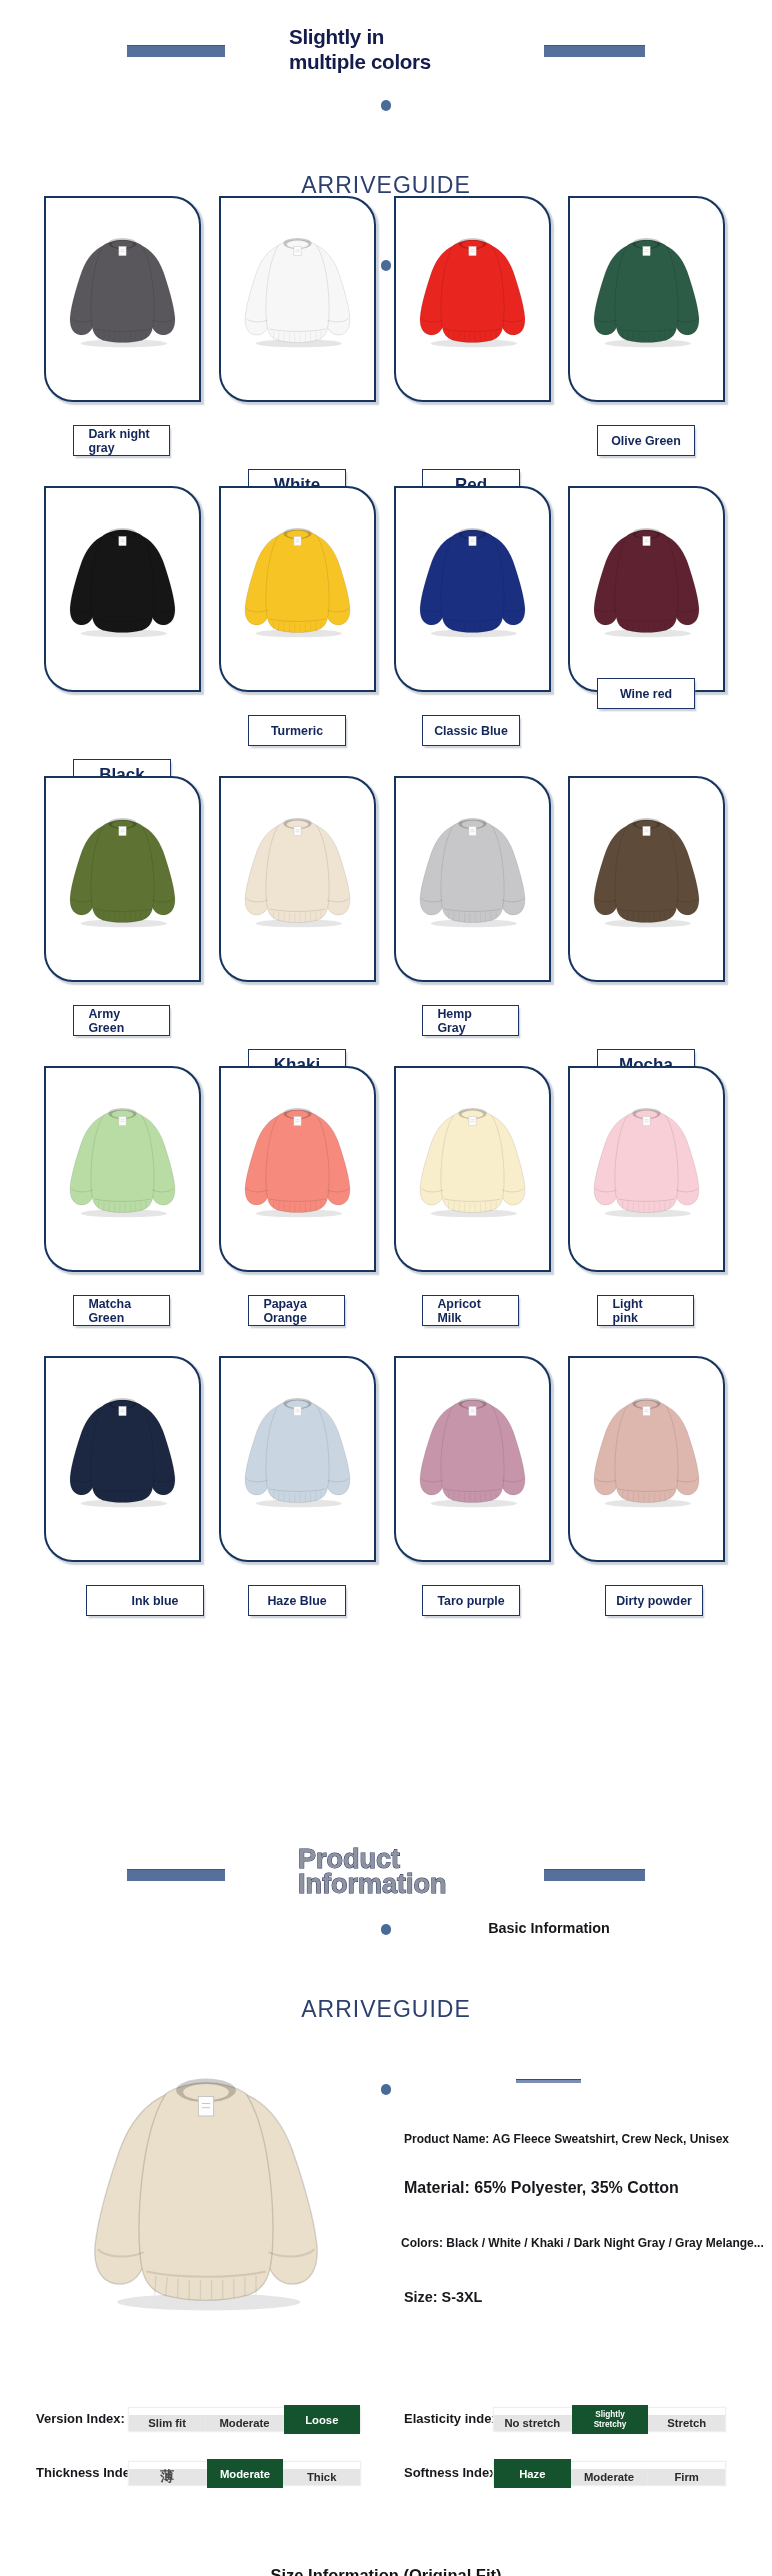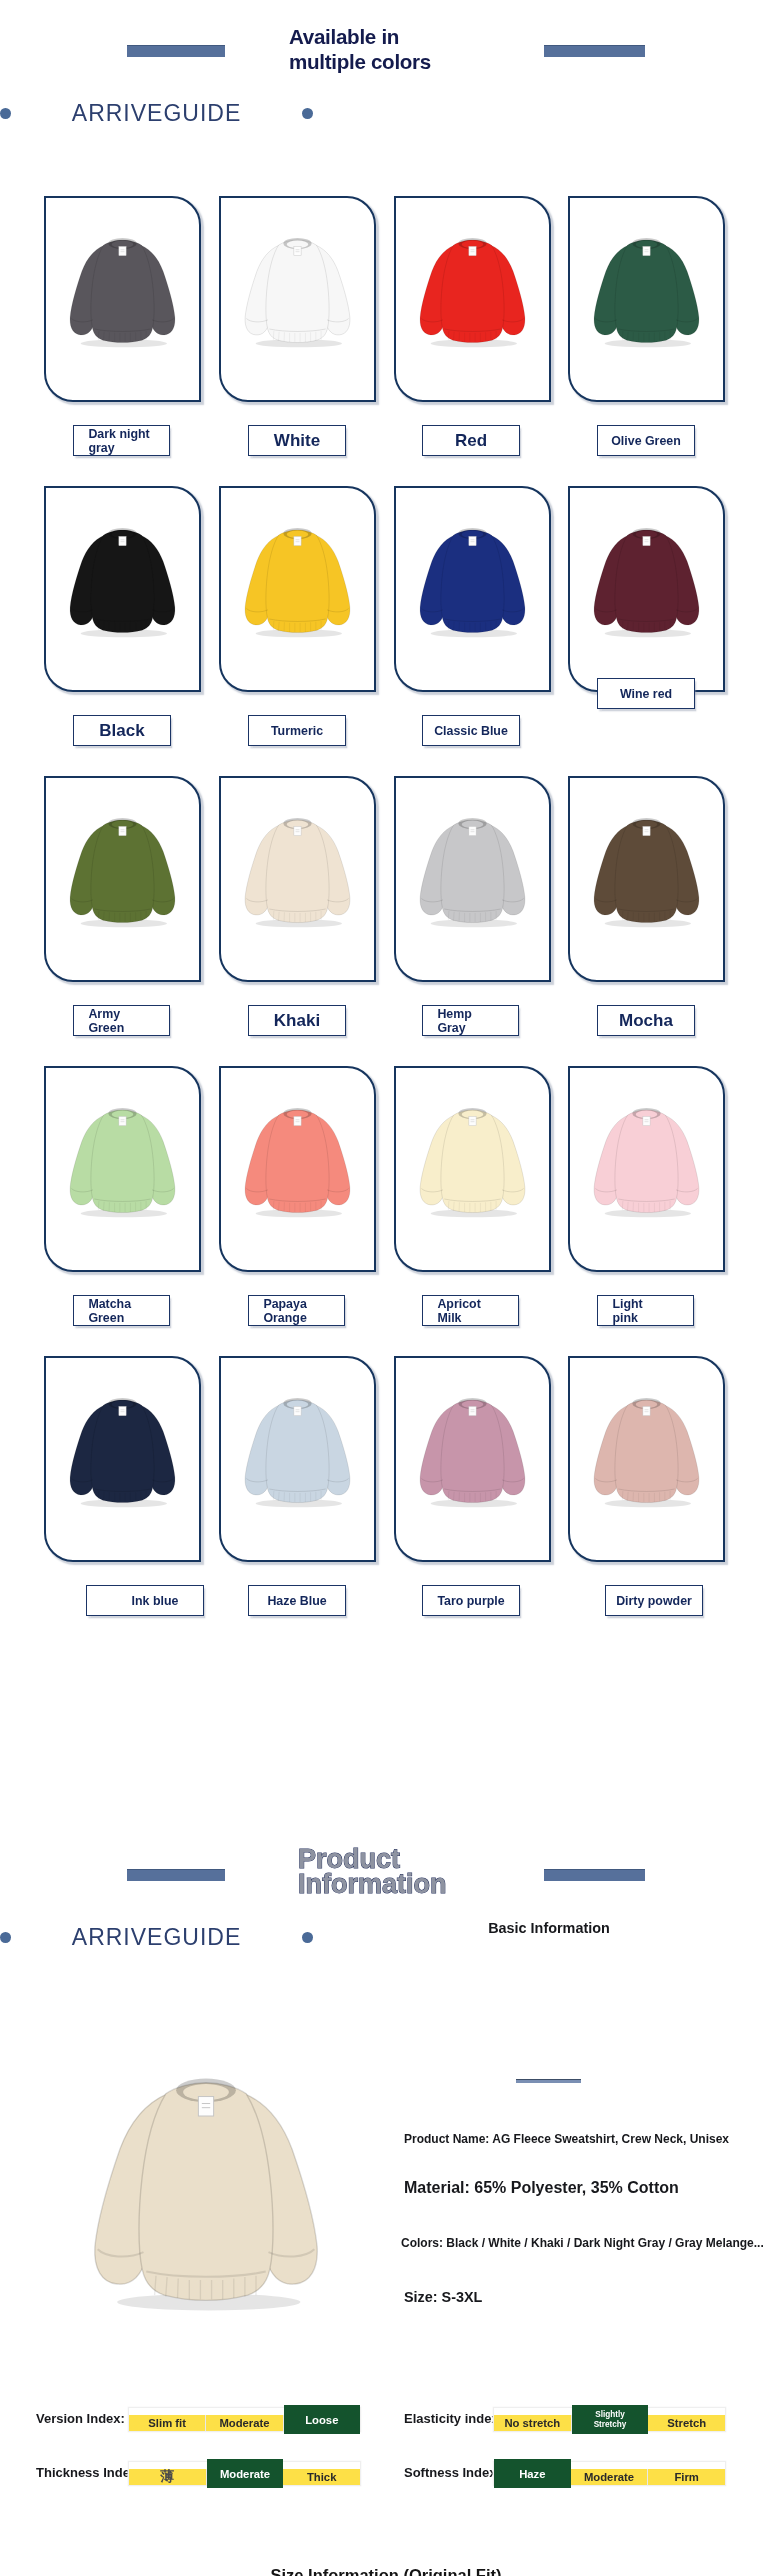--- a/index.html
+++ b/index.html
@@ -1,21 +1,21 @@
 <!DOCTYPE html>
 <html style="font-size:8.2px"><head>
 <meta charset="utf-8">
 <style>
   html,body{margin:0;padding:0;background:#fff;}
   .page{position:relative;width:772px;height:4120px;margin:0 auto;background:#fff;overflow:hidden;
         font-family:"Liberation Sans",sans-serif;}
 
   
   .bar{position:absolute;height:10.8px;background:#56709b;border-top:1px solid #41597f;}
-  .brand-row{position:absolute;left:0;width:772px;display:flex;align-items:center;gap:61px;}
+  .brand-row{position:absolute;left:0;width:772px;display:flex;align-items:center;justify-content:center;gap:61px;flex-direction:column;}
   .brand{font-size:23px;font-weight:400;color:#2c3f6e;letter-spacing:1px;}
   .dot{width:10.8px;height:10.8px;border-radius:50%;background:#4a6a97;flex:0 0 auto;}
 
   
   .hero-title{position:absolute;left:289px;top:24px;font-weight:700;font-size:20.6px;line-height:25px;
               letter-spacing:-0.3px;color:#141b4d;}
   .hero-title span{display:block;}
 
   
   .p2-title{position:absolute;left:298px;top:1847px;font-weight:700;font-size:27px;line-height:25px;
@@ -24,36 +24,36 @@
 
   
   .card{position:absolute;width:157px;height:206px;background:#fff;border:2.1px solid #16355e;
         border-radius:0 29px 0 29px;box-shadow:2.1px 2.6px 1.5px rgba(140,150,170,.45);box-sizing:border-box;}
   .shirt{position:absolute;left:10.8px;top:34px;width:131px;height:118px;}
   .color-label{position:absolute;width:96px;height:29px;background:#fff;border:1.5px solid #1b3465;
                box-shadow:2.1px 2.6px 1.5px rgba(140,150,170,.4);color:#13265a;font-weight:700;font-size:12.4px;
                line-height:14px;display:flex;align-items:center;justify-content:center;text-align:center;
                white-space:pre-line;box-sizing:content-box;}
   .color-label.two{justify-content:flex-start;text-align:left;padding-left:14.4px;width:81px;}
-  .color-label.big{font-size:17px;}
+  .color-label.big{font-size:17px;margin-top:44px;}
 
   
   .photo-shirt{position:absolute;left:67px;top:2066px;width:278px;height:250px;}
   .basic-title{position:absolute;left:464px;top:1920px;width:170px;text-align:center;
                font-weight:700;font-size:14.4px;color:#17181c;}
   .basic-underline{position:absolute;left:516px;top:2079px;width:65px;height:2.6px;background:#7a8fb3;
                    border-top:1px solid #3c4d66;}
   .basic-line{position:absolute;font-weight:700;color:#17181c;white-space:nowrap;}
 
   
   .index-label{position:absolute;font-weight:700;font-size:13px;line-height:24px;color:#17181c;white-space:nowrap;}
   .seg{position:absolute;width:231px;height:23px;display:flex;background:#fff;border:1px solid #efefef;
        box-shadow:0 0 0 0.5px #f7f7f7;box-sizing:content-box;}
   .seg-cell{flex:1 1 0;display:flex;align-items:center;justify-content:center;font-weight:700;font-size:11.3px;
-            color:#2a2a2a;background:#fde047;border-right:0.5px solid #e8e8e8;text-align:center;margin-top:7px;}
+            color:#2a2a2a;background:#e5e5e5;border-right:0.5px solid #e8e8e8;text-align:center;margin-top:7px;}
   .seg-cell:last-child{border-right:none;}
   .seg-cell.small{font-size:8.2px;line-height:9.3px;white-space:pre-line;}
   .seg-cell.cjk{color:#4a4a4a;font-size:14px;}
   .seg-cell.sel{background:#14532d;color:#fff;margin-top:-2.6px;margin-bottom:-2.6px;border-right:none;}
 
   
   .table-title{position:absolute;left:0;width:772px;text-align:center;font-weight:700;font-size:16.5px;color:#141414;}
 </style>
 </head>
 <body>
@@ -74,21 +74,21 @@
       <path d="M97,27 H103 M97,30 H103" stroke="#bbbbbb" stroke-width="0.6"></path>
     </symbol>
   </defs>
 </svg>
 
 <div class="page">
 
   <div class="bar" style="left:127px;top:45px;width:98px;"></div>
   <div class="bar" style="left:544px;top:45px;width:101px;"></div>
   <div class="hero-title">
-    <span>Available in</span>
+    <span>Slightly in</span>
     <span>multiple colors</span>
   </div>
   <div class="brand-row" style="top:100px;">
     <span class="dot"></span>
     <span class="brand">ARRIVEGUIDE</span>
     <span class="dot"></span>
   </div>
 
   <div id="color-cards">
       <div class="card" style="left: 44px; top: 196px;">

